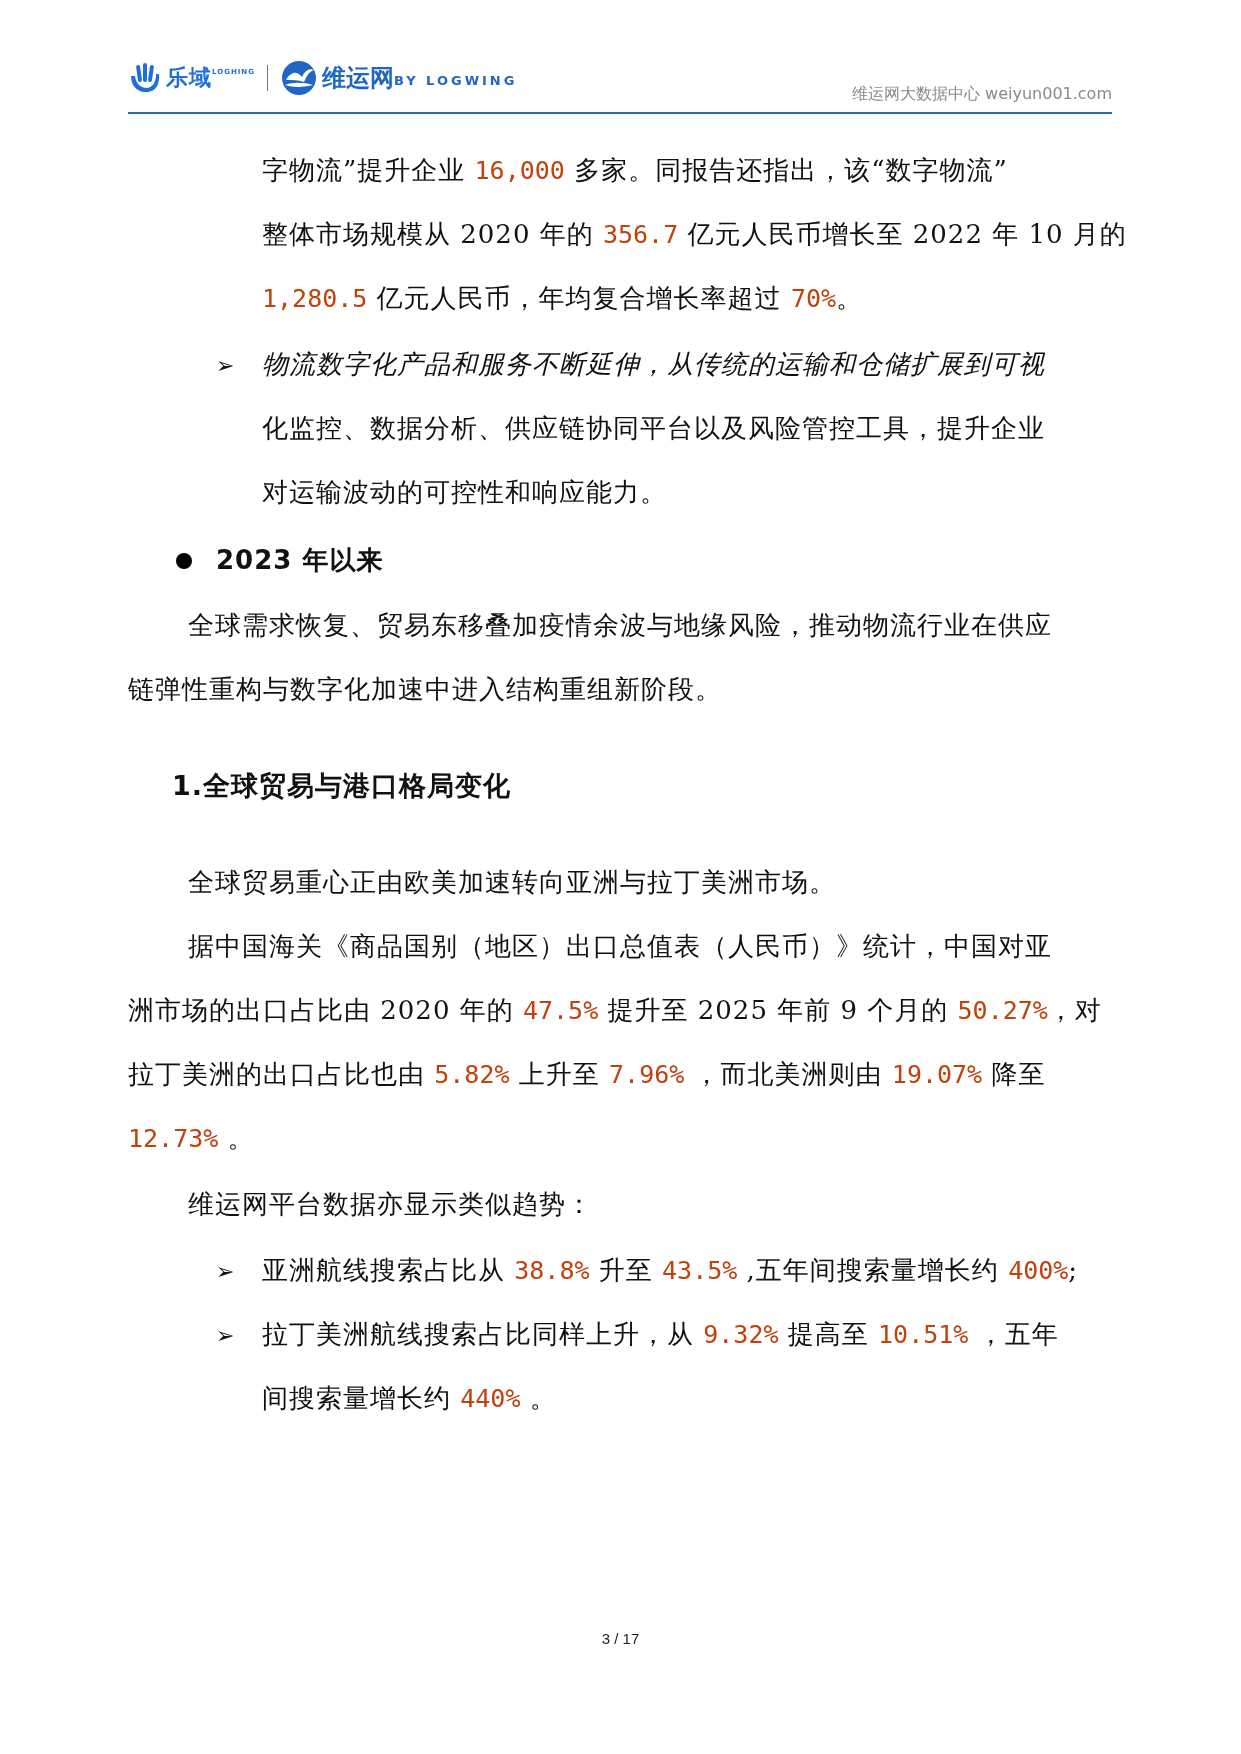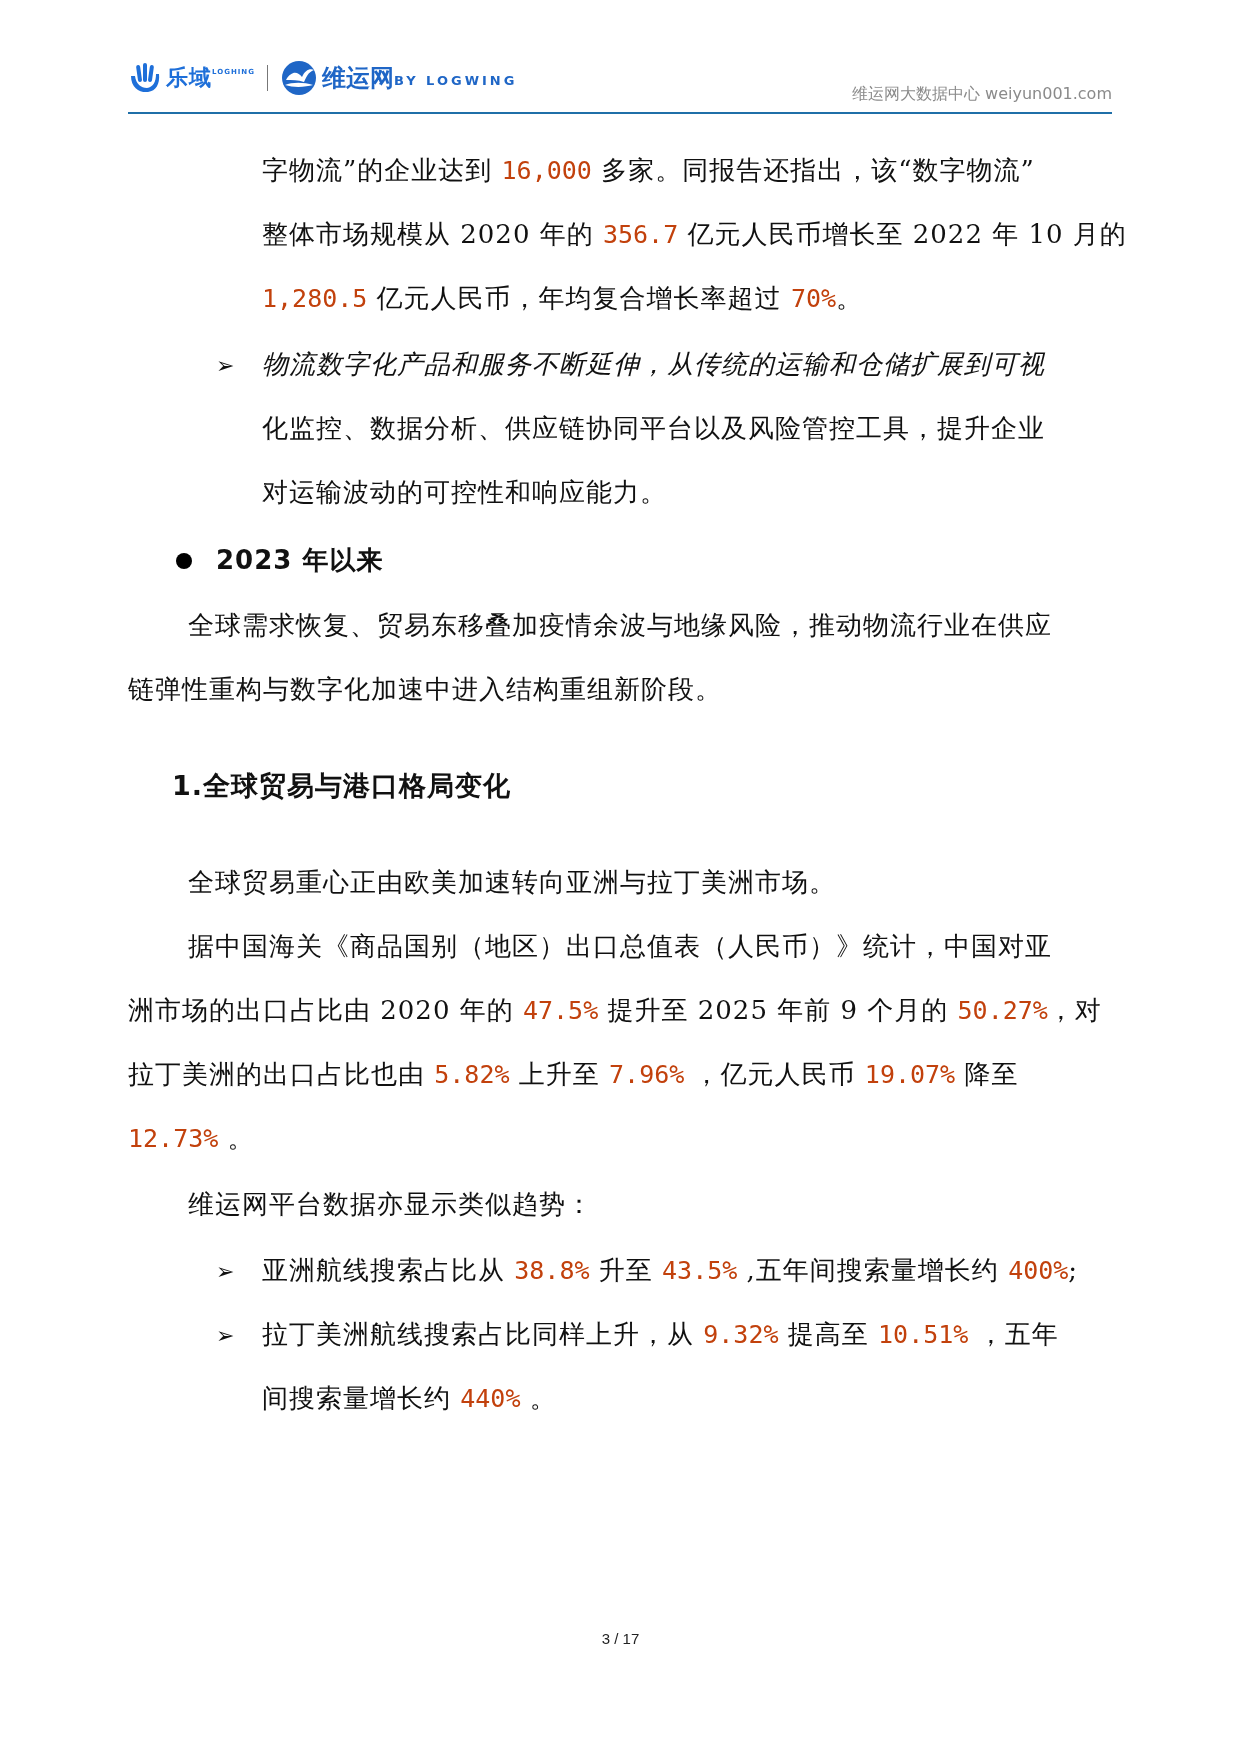--- a/index.html
+++ b/index.html
@@ -57,21 +57,21 @@
       </div>
     </div>
   </div>
   <div class="header-right">维运网大数据中心  weiyun001.com</div>
 </div>
 <div class="header-line"></div>
 
 <div class="content">
 
   <div class="line" style="left:262px; top:152px;">
-    <span>字物流”的企业达到 </span><span class="hl">16,000</span><span> 多家。同报告还指出，该“数字物流”</span>
+    <span>字物流”提升企业 </span><span class="hl">16,000</span><span> 多家。同报告还指出，该“数字物流”</span>
   </div>
   <div class="line" style="left:262px; top:216px;">
     <span>整体市场规模从 2020 年的 </span><span class="hl">356.7</span><span> 亿元人民币增长至 2022 年 10 月的</span>
   </div>
   <div class="line" style="left:262px; top:280px;">
     <span class="hl">1,280.5</span><span> 亿元人民币，年均复合增长率超过 </span><span class="hl">70%</span><span>。</span>
   </div>
 
   <div class="bullet-arrow" style="left:216px; top:348px;">➢</div>
   <div class="line" style="left:262px; top:346px;font-style:italic;">物流数字化产品和服务不断延伸，从传统的运输和仓储扩展到可视</div>
@@ -86,21 +86,21 @@
 
   <div class="line h-sec" style="left:172px; top:768px;">1.全球贸易与港口格局变化</div>
 
   <div class="line" style="left:188px; top:864px;">全球贸易重心正由欧美加速转向亚洲与拉丁美洲市场。</div>
 
   <div class="line" style="left:188px; top:928px;">据中国海关《商品国别（地区）出口总值表（人民币）》统计，中国对亚</div>
   <div class="line" style="left:128px; top:992px;">
     <span>洲市场的出口占比由 2020 年的 </span><span class="hl">47.5%</span><span> 提升至 2025 年前 9 个月的 </span><span class="hl">50.27%</span><span>，对</span>
   </div>
   <div class="line" style="left:128px; top:1056px;">
-    <span>拉丁美洲的出口占比也由 </span><span class="hl">5.82%</span><span> 上升至 </span><span class="hl">7.96%</span><span> ，亿元人民币 </span><span class="hl">19.07%</span><span> 降至</span>
+    <span>拉丁美洲的出口占比也由 </span><span class="hl">5.82%</span><span> 上升至 </span><span class="hl">7.96%</span><span> ，而北美洲则由 </span><span class="hl">19.07%</span><span> 降至</span>
   </div>
   <div class="line" style="left:128px; top:1120px;">
     <span class="hl">12.73%</span><span> 。</span>
   </div>
 
   <div class="line" style="left:188px; top:1186px;">维运网平台数据亦显示类似趋势：</div>
 
   <div class="bullet-arrow" style="left:216px; top:1254px;">➢</div>
   <div class="line" style="left:262px; top:1252px;">
     <span>亚洲航线搜索占比从 </span><span class="hl">38.8%</span><span> 升至 </span><span class="hl">43.5%</span><span> ,五年间搜索量增长约 </span><span class="hl">400%</span><span>;</span>

